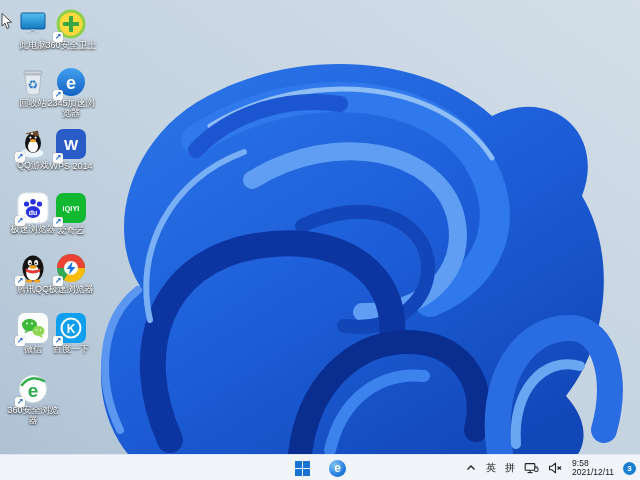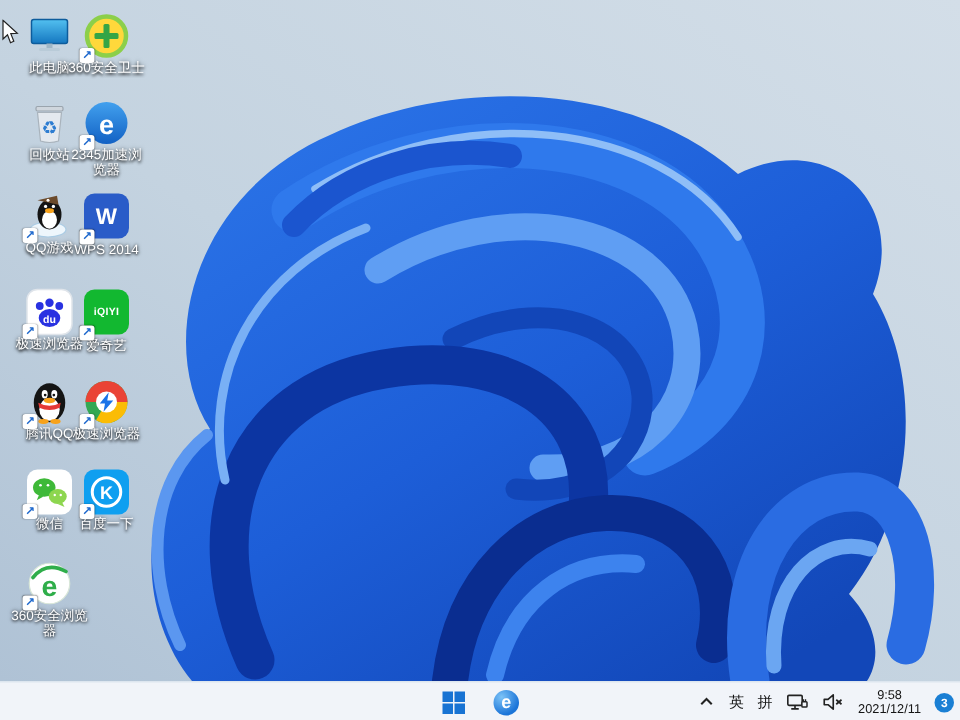--- a/index.html
+++ b/index.html
@@ -27,21 +27,21 @@
     border-radius:4px;}
   .start-grid{display:grid;grid-template-columns:7px 7px;grid-template-rows:7px 7px;gap:1px;}
   .start-grid span{background:#1873d3;}
   .edge-circle{width:17px;height:17px;border-radius:50%;
     background:radial-gradient(circle at 32% 28%,#7cc3f7,#1b74d8 70%);color:#fff;
     font-weight:bold;font-size:12px;line-height:16px;text-align:center;}
   .tray{position:absolute;right:0;top:0;height:26px;display:flex;align-items:center;gap:9px;
     padding-right:4px;}
   .tray-ico{display:flex;align-items:center;justify-content:center;height:26px;}
   .lang{font-size:10px;color:#151515;}
-  .clock{font-size:8.5px;line-height:9.5px;color:#151515;text-align:center;}
+  .clock{font-size:8.5px;line-height:9.5px;color:#151515;text-align:left;}
   .badge{width:13px;height:13px;border-radius:50%;background:#1a7fd4;color:#fff;font-size:8px;
     line-height:13px;text-align:center;font-weight:bold;}
   
   .cursor{position:absolute;left:1px;top:13px;z-index:50;}
 </style>
 </head>
 <body>
 
 <div class="screen">
 

